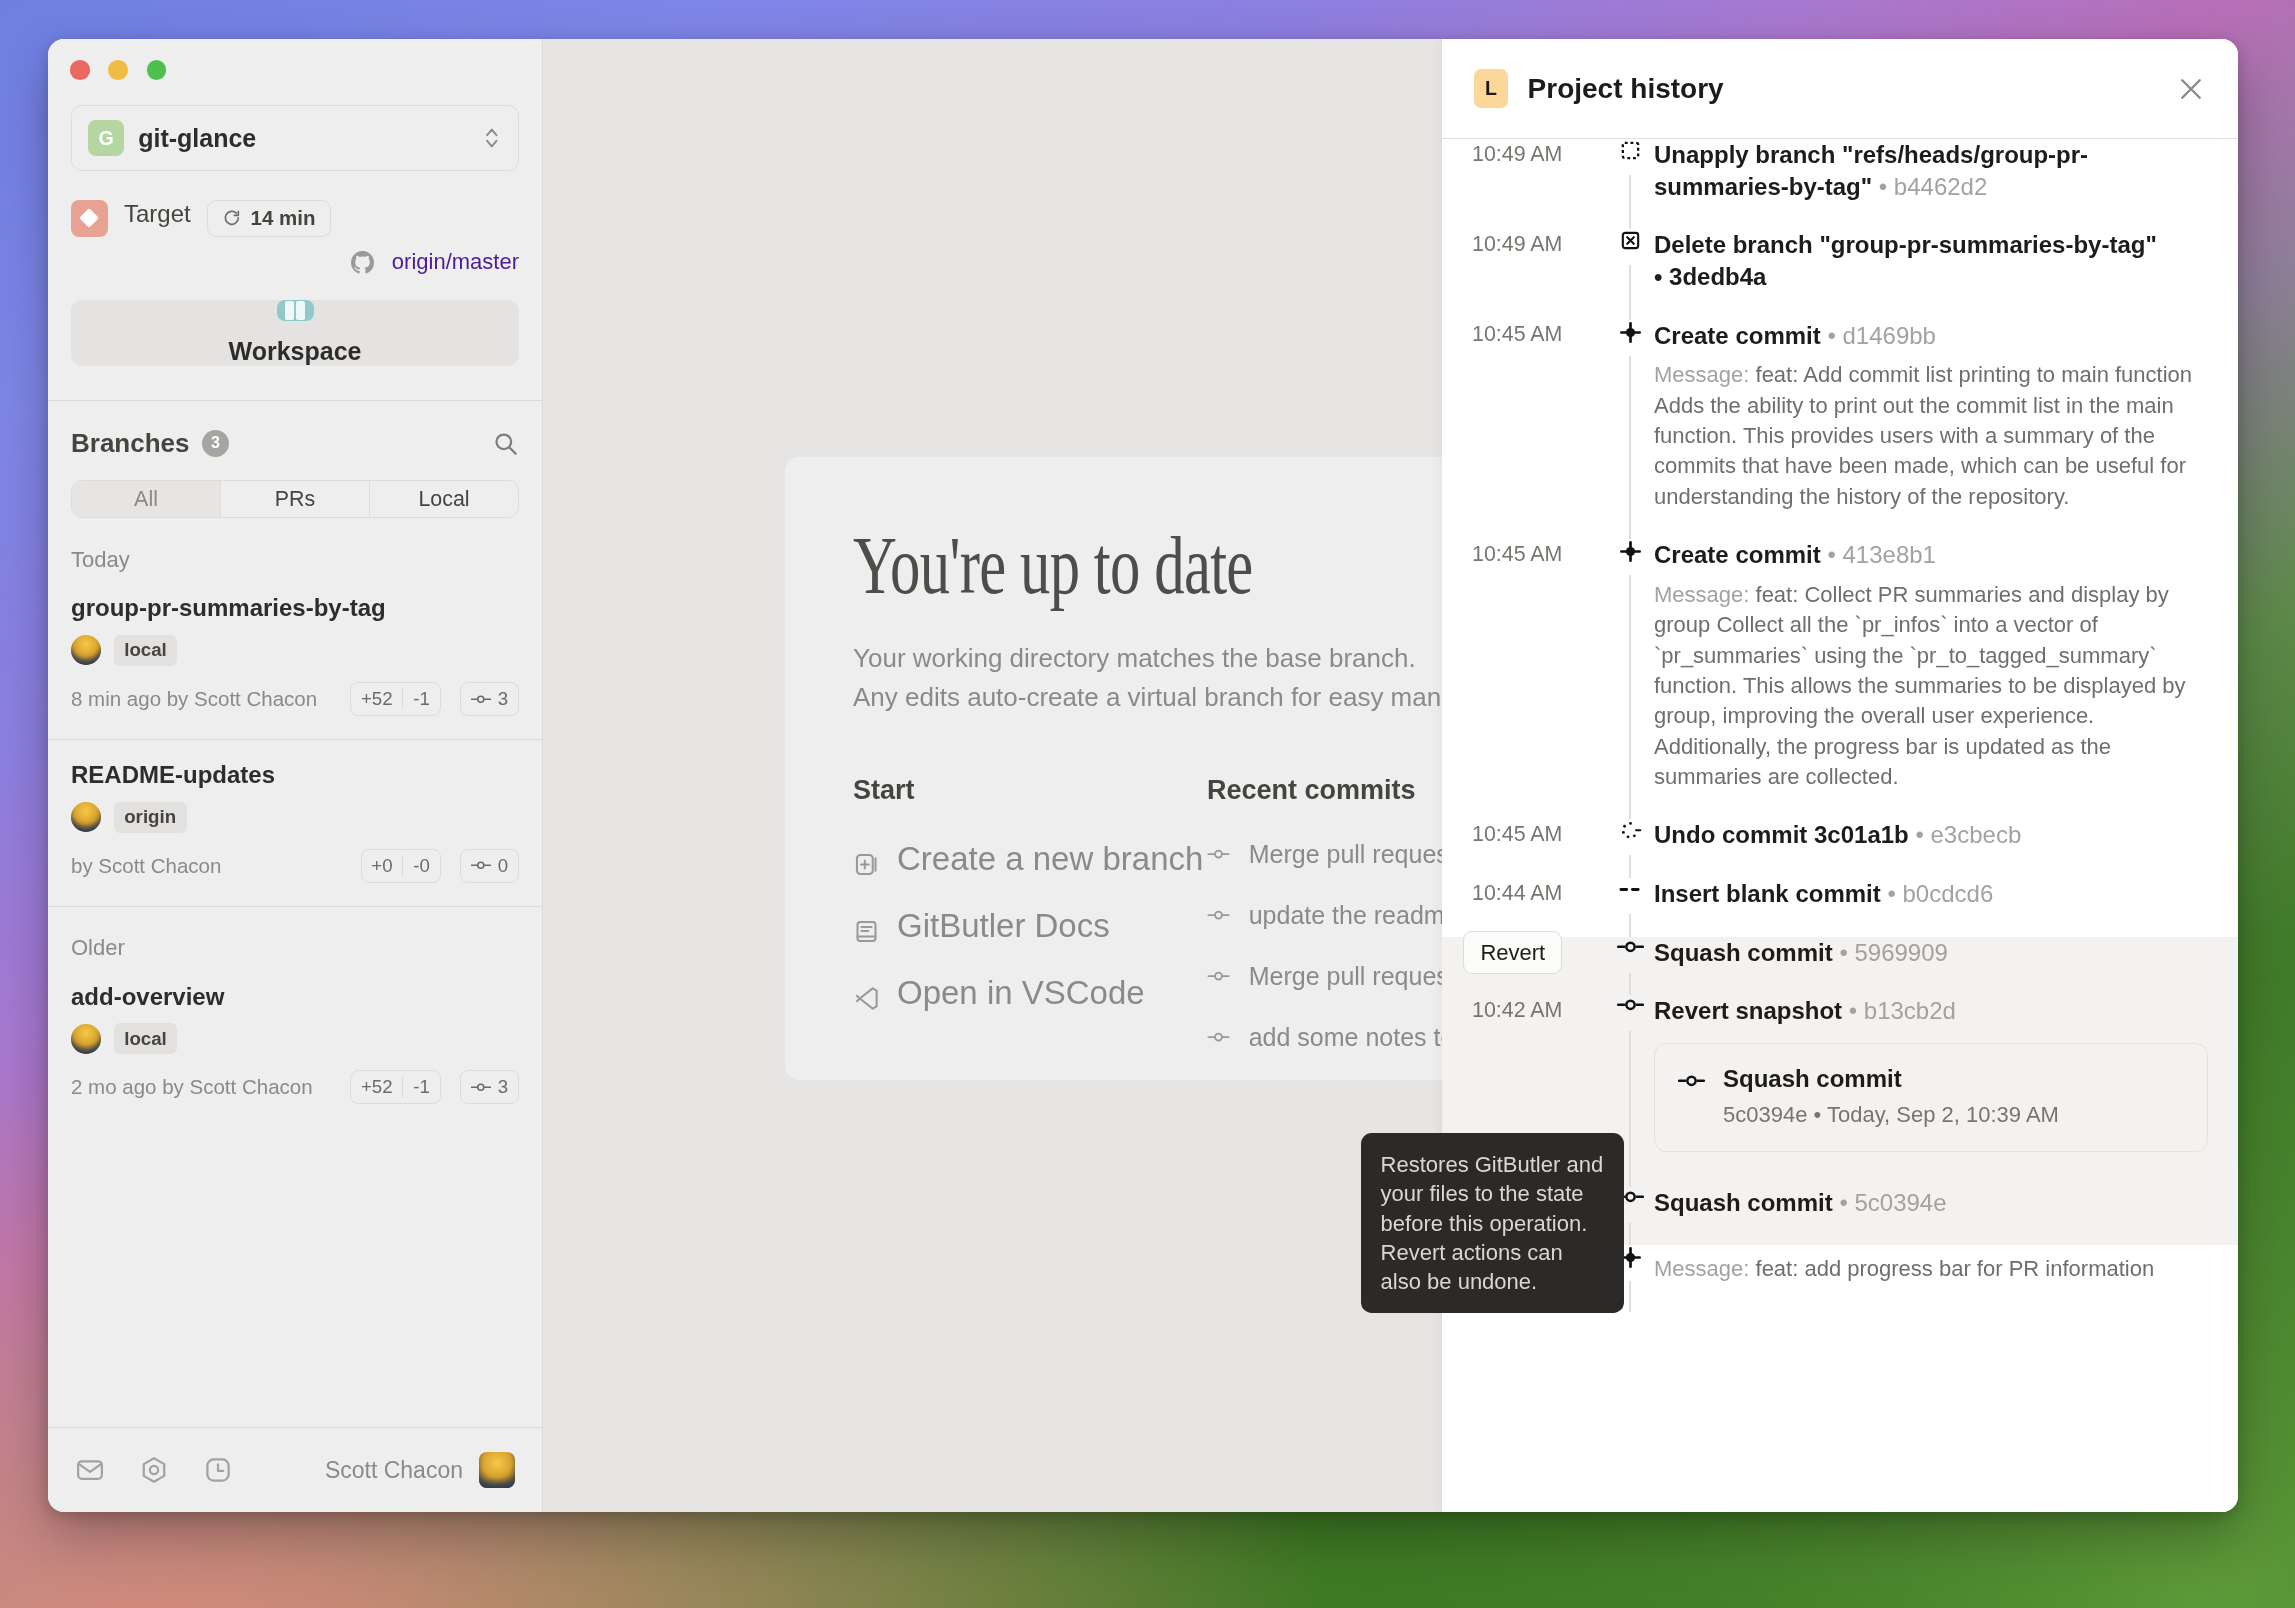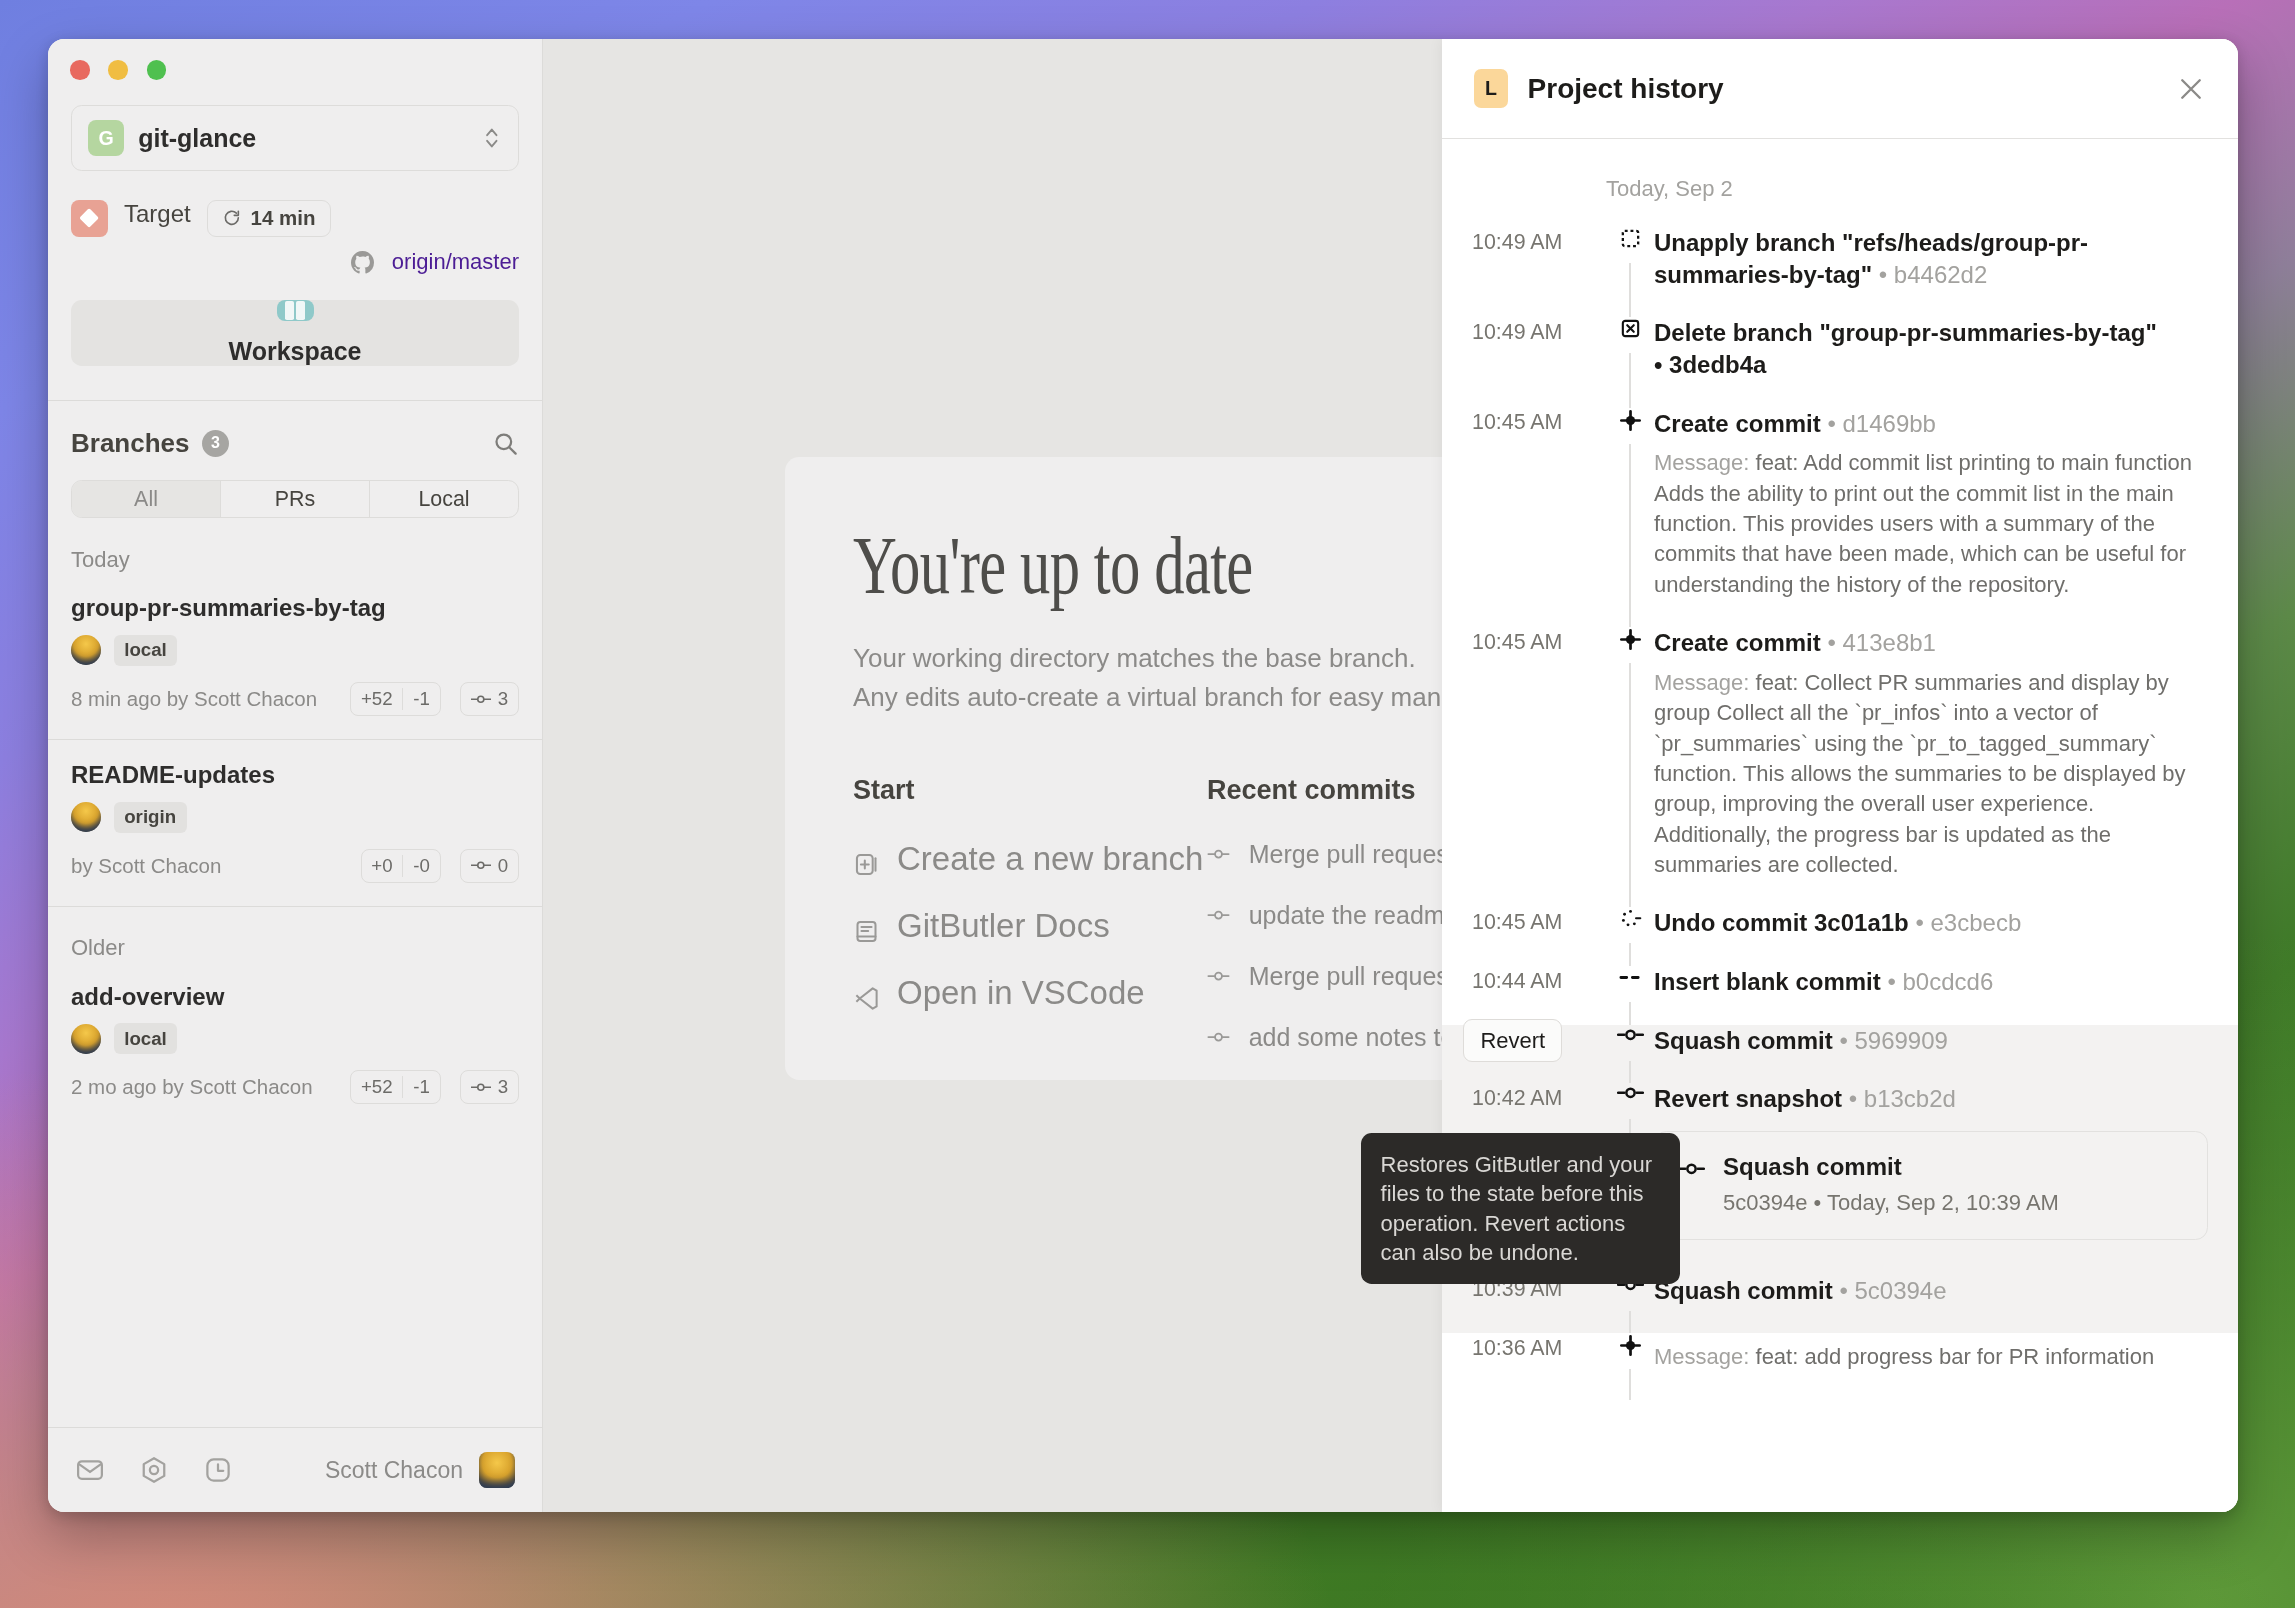--- a/index.html
+++ b/index.html
@@ -320,21 +320,21 @@
     border-radius: 12.5px;
     padding: 21.4px 23px 23px 23px;
     display: flex; gap: 18px; align-items: flex-start;
   }
   .snapshot-card .sc-title { font-size: 24px; font-weight: 700; color: #1d1c1a; }
   .snapshot-card .sc-sub { margin-top: 9px; font-size: 22px; color: #77756f; }
 
   .tooltip {
     position: absolute;
     left: 1361px; top: 1133px;
-    width: 319px;
+    width: 263px;
     background: #2c2a28;
     border-radius: 10.7px;
     padding: 17px 19.6px;
     color: #d9d7d4;
     font-size: 22px;
     line-height: 1.33;
     z-index: 60;
   }
 </style>
 </head>
@@ -574,21 +574,20 @@
     <div class="history">
       <div class="hist-head">
         <div class="hist-logo">L</div>
         <div class="hist-title">Project history</div>
         <svg class="hist-close" width="30" height="30" viewBox="0 0 24 24">
           <path d="M5 5 L19 19 M19 5 L5 19" stroke="currentColor" stroke-width="1.9" stroke-linecap="round"></path>
         </svg>
       </div>
 
       <div class="hist-body">
-        <div class="day-label">Today, Sep 2</div>
 
         <div class="entry">
           <div class="entry-time">10:49 AM</div>
           <div class="entry-rail">
             <span class="rail-line"></span>
             <svg class="node" width="23" height="23" viewBox="0 0 24 24">
               <rect x="4" y="4" width="16" height="16" rx="2" fill="none" stroke="#111" stroke-width="2.4" stroke-dasharray="3 3"></rect>
             </svg>
           </div>
           <div class="entry-body">

